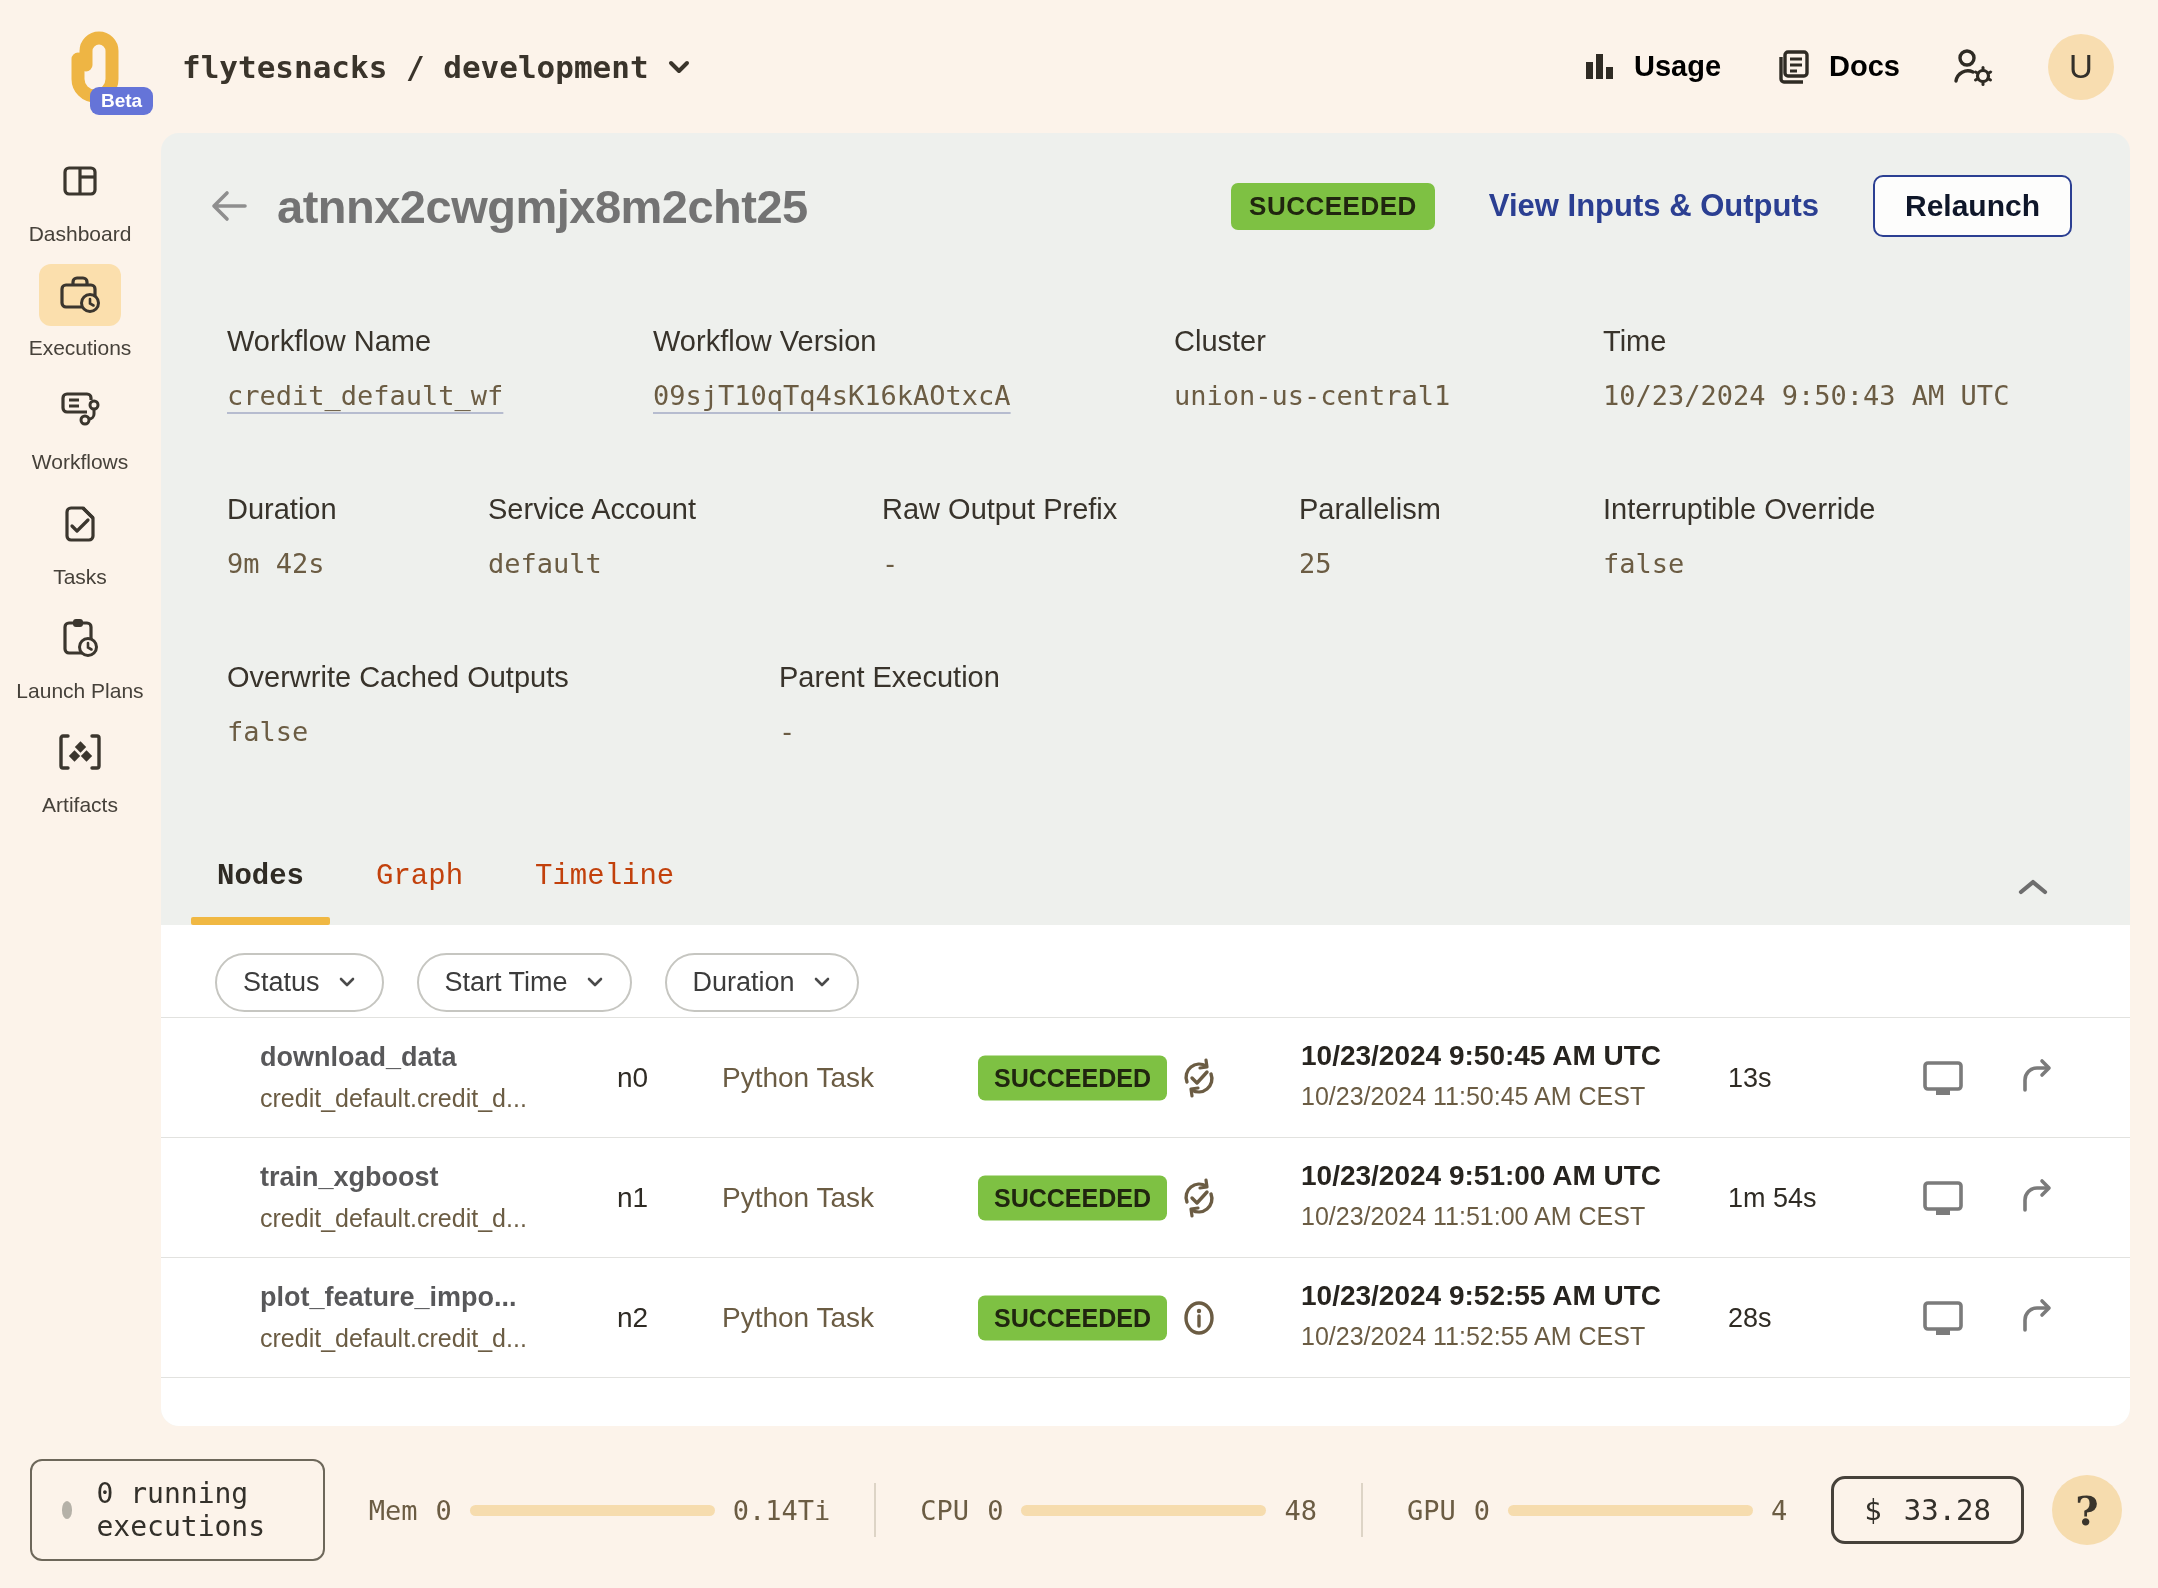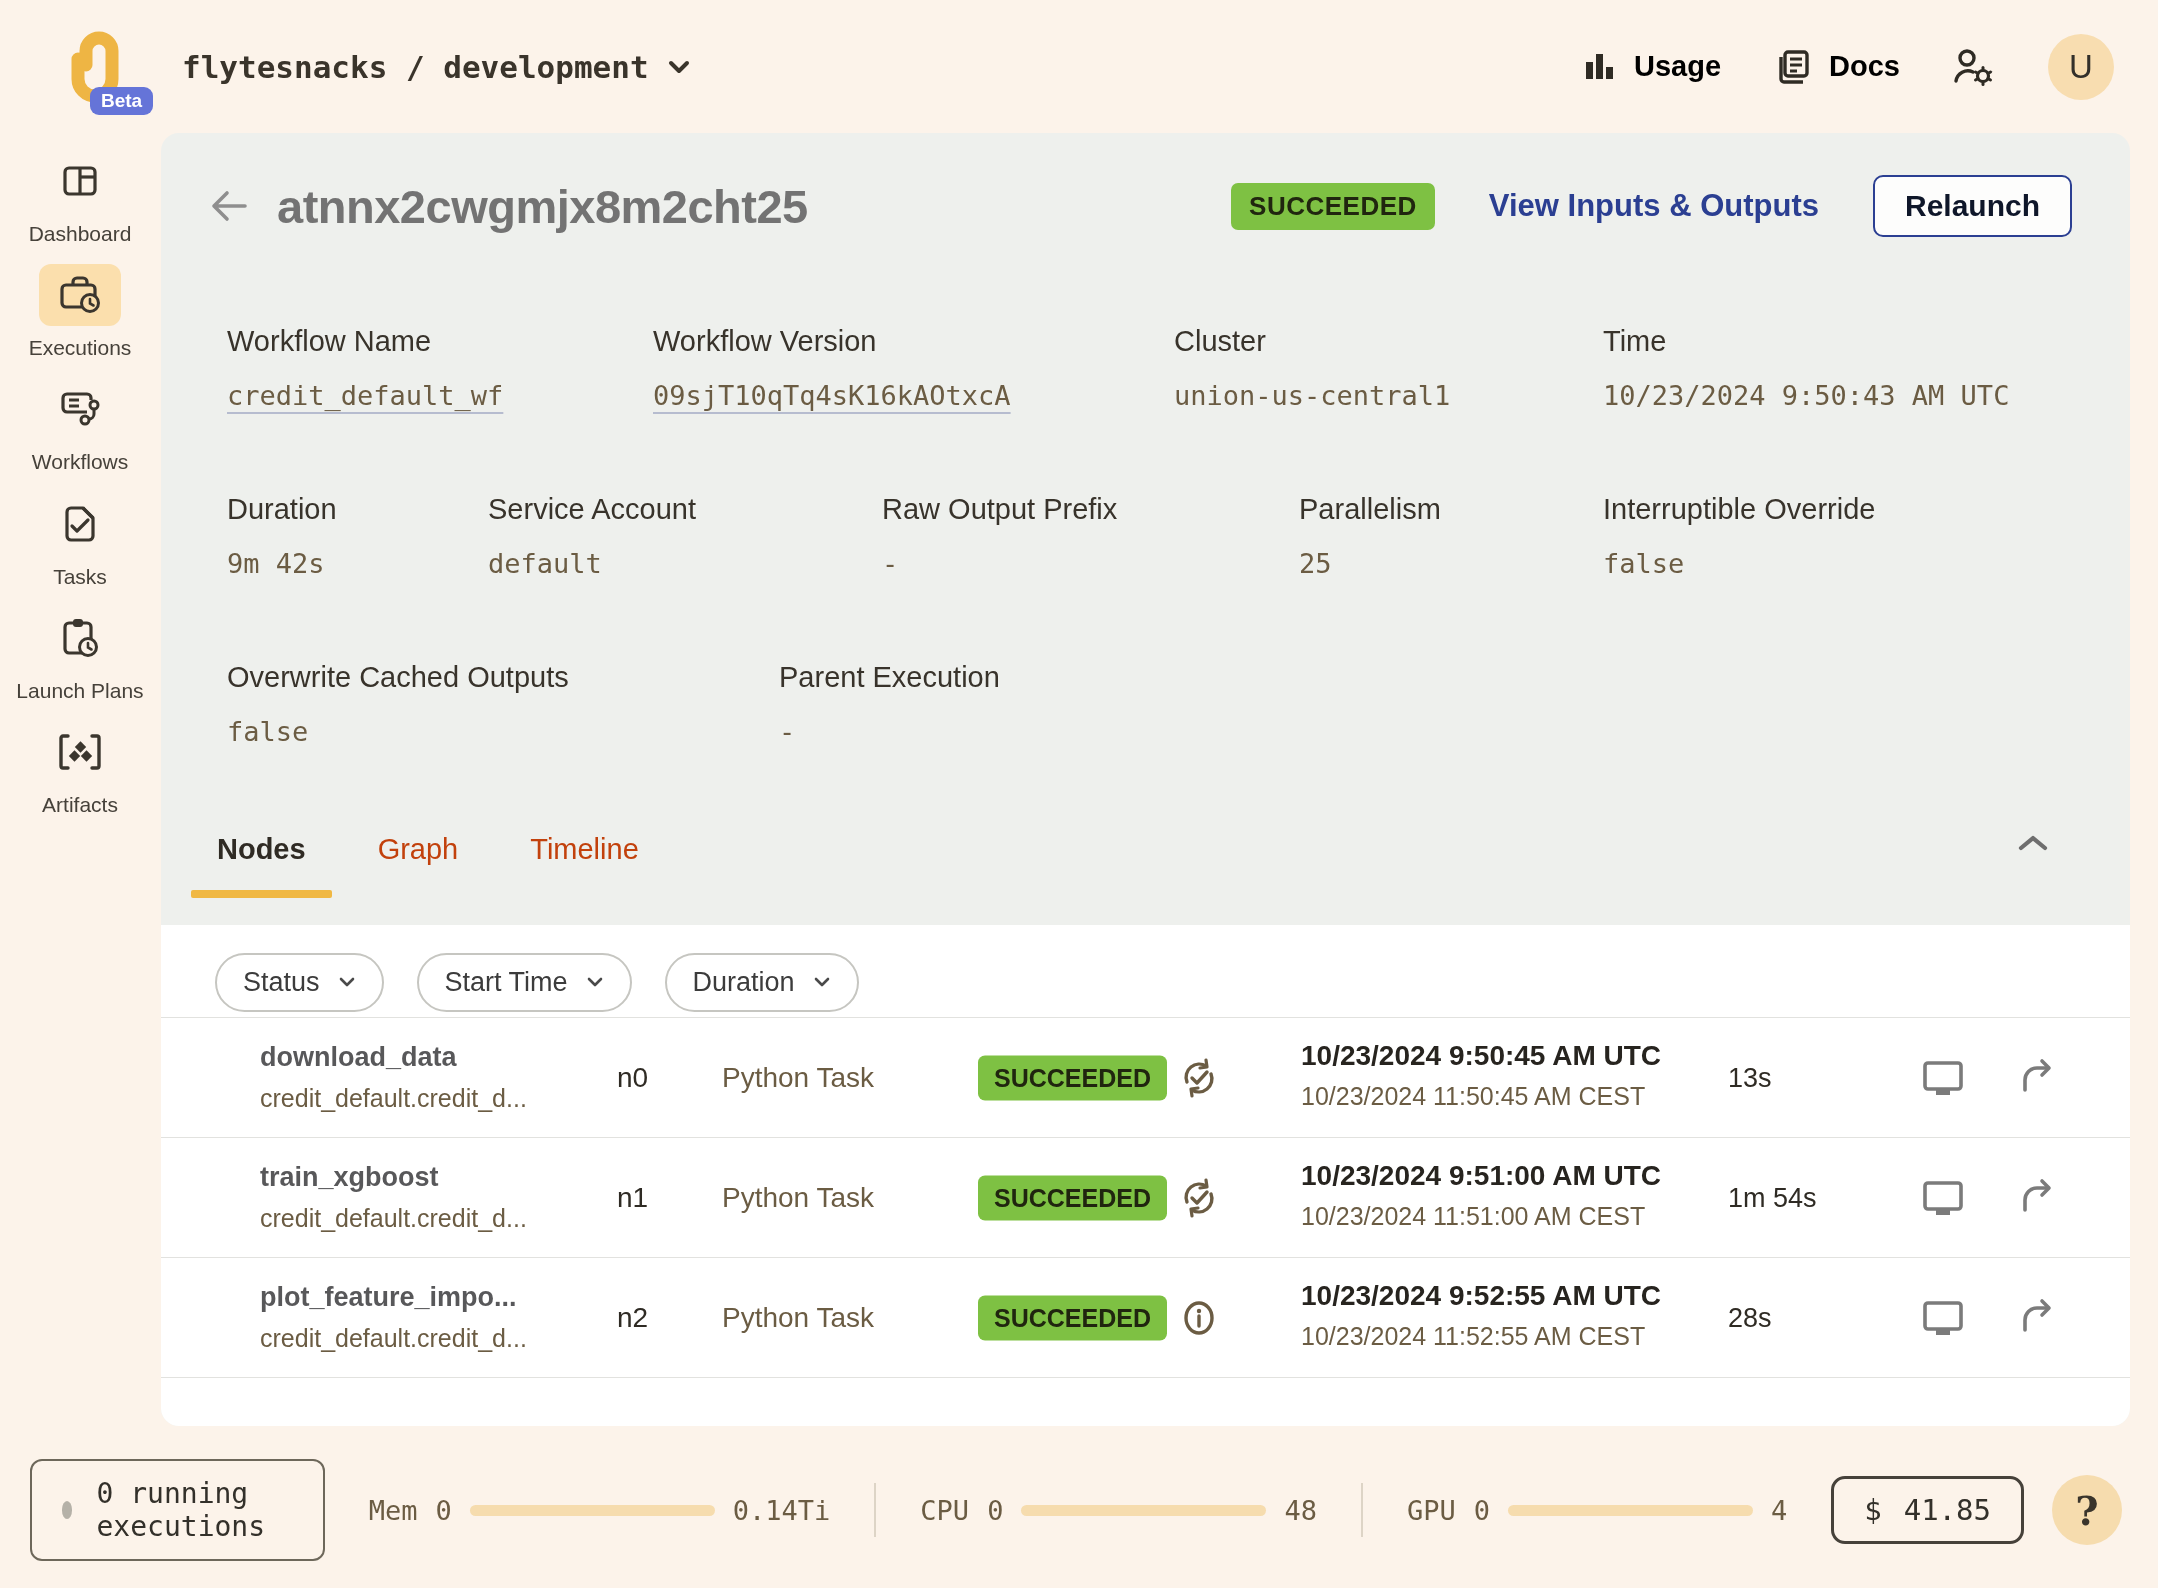--- a/index.html
+++ b/index.html
@@ -45,21 +45,21 @@
                   font-family:"Liberation Sans", sans-serif; }
 
   .meta-row { position:relative; height:112px; }
   .meta-row.r1 { margin-top:88px; } .meta-row.r2 { margin-top:56px; } .meta-row.r3 { margin-top:56px; }
   .meta-field { position:absolute; top:0; }
   .meta-label { font-size:29px; color:#38332b; font-weight:normal; }
   .meta-value { margin-top:22px; font-family:"DejaVu Sans Mono", monospace; font-size:27px; color:#6b5c43; }
   .meta-value.link { cursor:pointer; text-decoration:underline; text-decoration-color:#b6bccf;
                      text-decoration-thickness:2px; text-underline-offset:7px; }
 
-  .tabs { display:flex; align-items:flex-start; padding:0 80px 0 56px; margin-top:60px; height:92px; }
+  .tabs { display:flex; align-items:flex-end; padding:0 80px 0 56px; margin-top:60px; height:92px;font-family:Liberation Mono, monospace; }
   .tab { font-size:29px; color:#c2410c; padding-bottom:32px; margin-right:72px; cursor:pointer; position:relative; }
   .tab.active { color:#2f2b24; font-weight:bold; }
   .tab.active::after { content:""; position:absolute; left:-26px; right:-26px; bottom:0; height:8px;
                        background:#f0b843; border-radius:2px; }
   .collapse { margin-left:auto; padding-bottom:28px; cursor:pointer; }
 
   .card-body { background:#ffffff; height:533px; border-radius:0 0 18px 18px; }
   .filters { display:flex; align-items:center; gap:33px; padding:22px 0 0 54px; height:92px; }
   .filter-pill { display:flex; align-items:center; gap:18px; border:2px solid #c6c6c1; border-radius:30px;
                  padding:12px 26px; font-size:27px; color:#3c3c3c; background:#fff; cursor:pointer; }
@@ -454,17 +454,17 @@
     <div class="meter">
       <span>GPU</span>
       <span>0</span>
       <span class="meter-bar"></span>
       <span>4</span>
     </div>
   </div>
   <div class="sb-right">
     <button class="cost-btn">
       <span>$</span>
-      <span>41.85</span>
+      <span>33.28</span>
     </button>
     <div class="help-btn">?</div>
   </div>
 </footer>
 
 </body></html>

